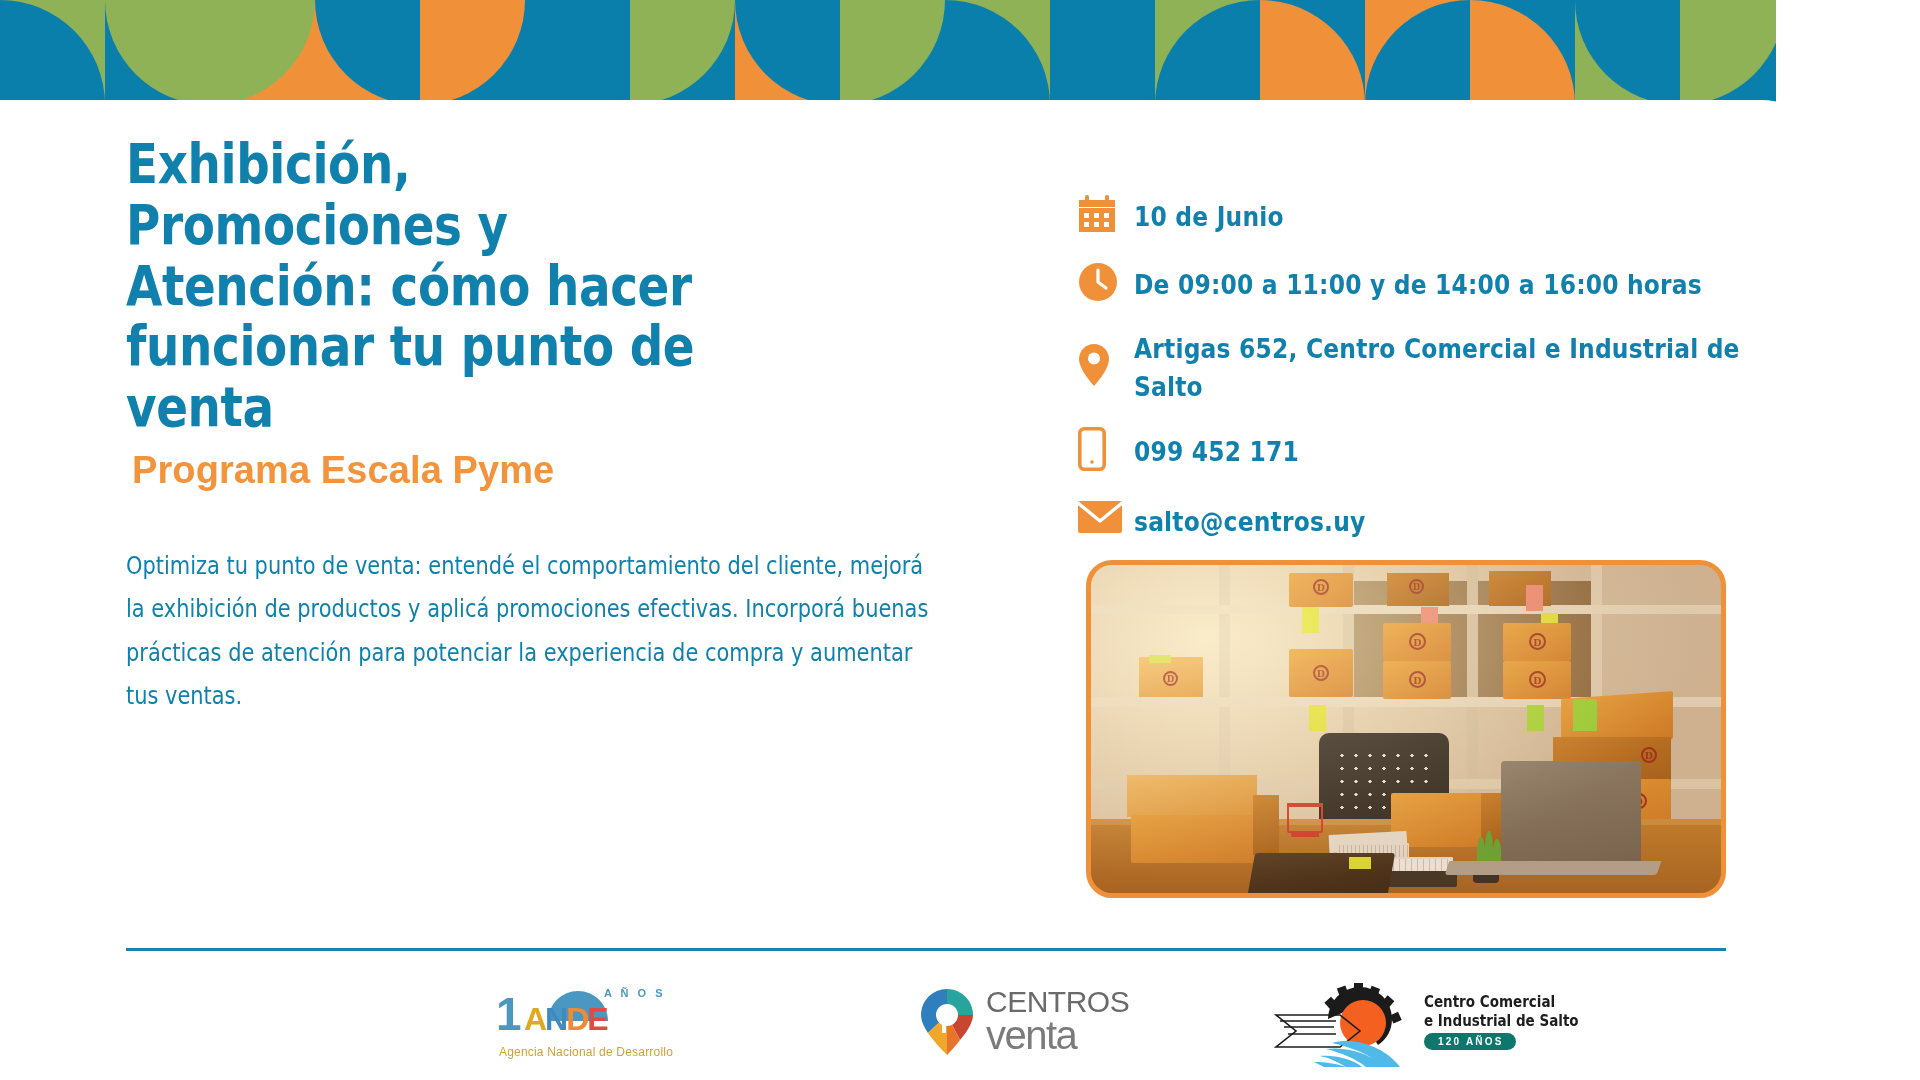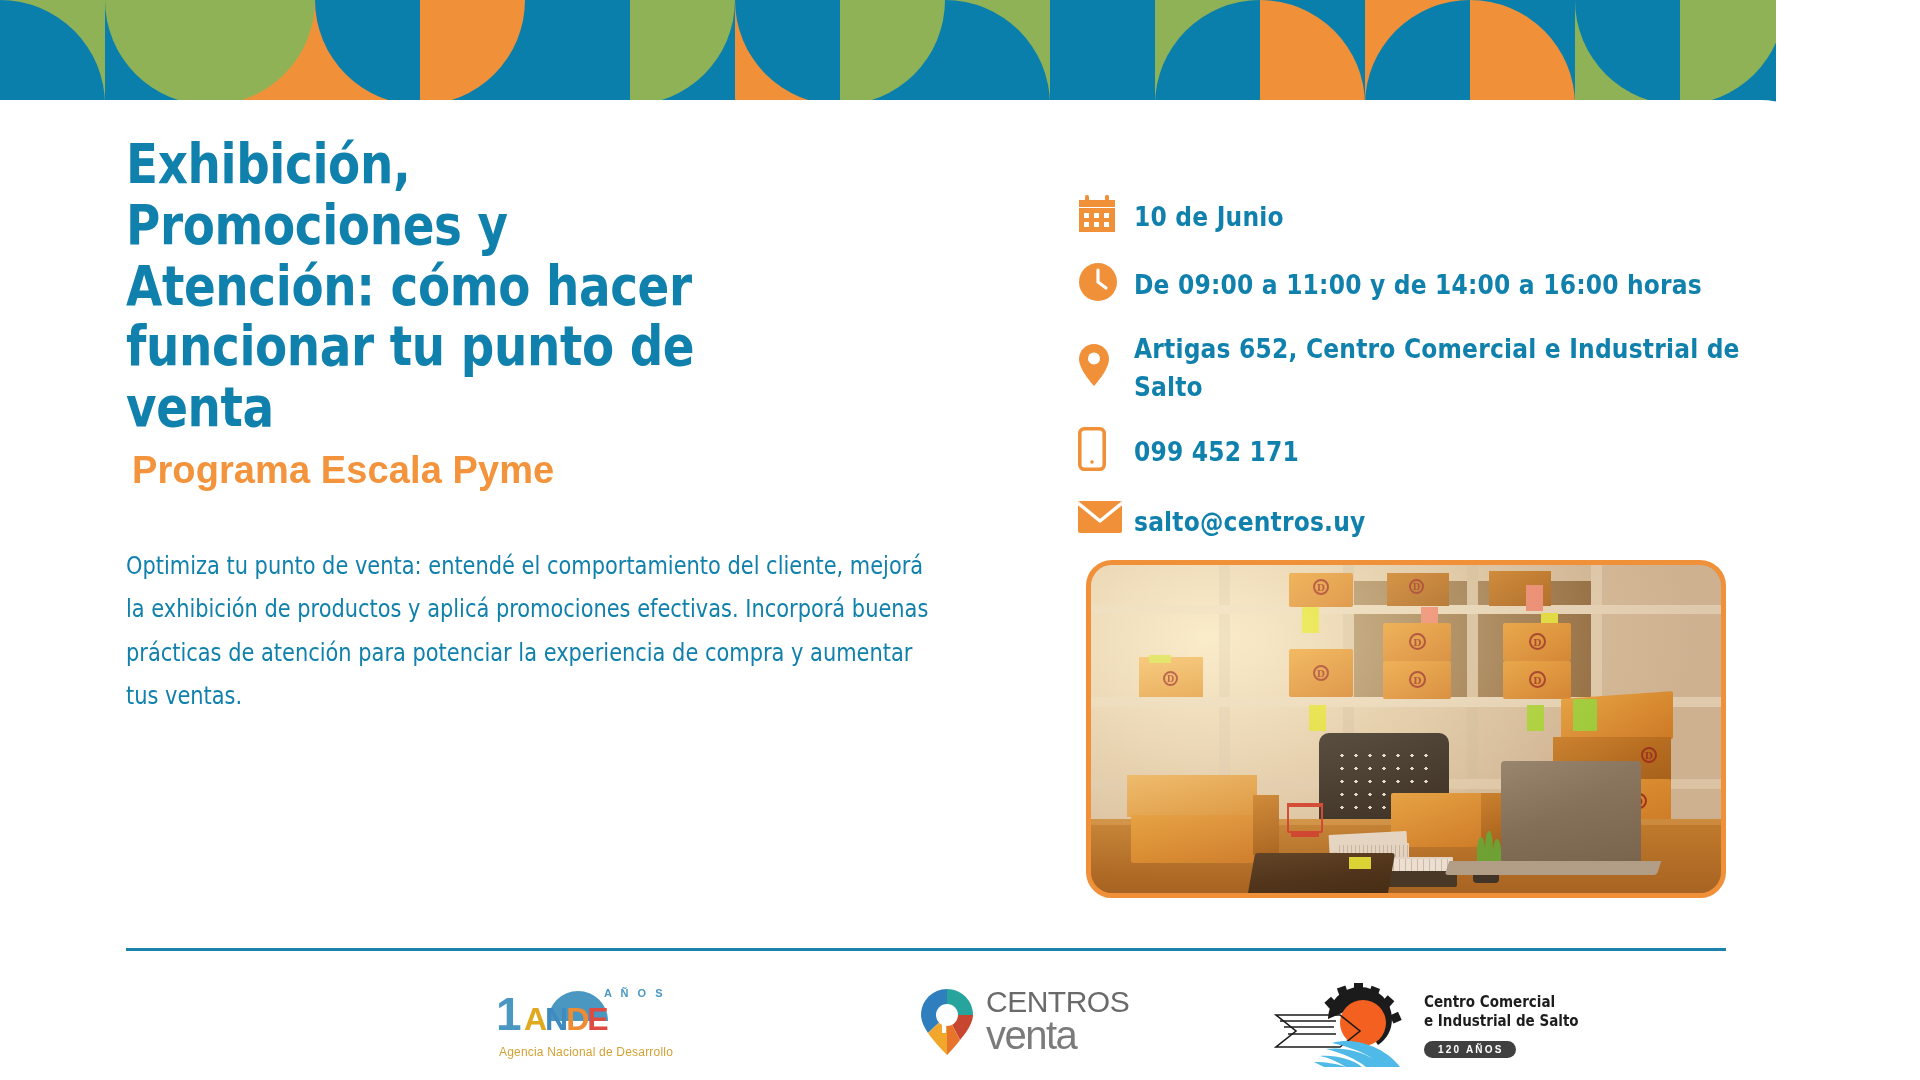--- a/index.html
+++ b/index.html
@@ -222,23 +222,23 @@
 
   
   .ccis-wrap { position:absolute; left:200px; top:4px; width:360px; height:88px; }
   .ccis-emblem { position:absolute; left:0; top:0; width:150px; height:88px; }
   .ccis-text { position:absolute; left:158px; top:14px; width:200px; }
   .ccis-l1, .ccis-l2 {
     font-family:"DejaVu Sans Condensed","Liberation Sans Narrow","Liberation Sans", sans-serif;
     font-weight:bold; font-size:15px; color:#1d1d1d; line-height:1.28;
   }
   .ccis-badge {
-    margin-top:10px;
+    margin-top:2px;
     display:inline-block;
-    background:#404040; color:#ffffff;
+    background:#0f766e; color:#ffffff;
     font-family:"Liberation Sans", sans-serif;
     font-size:10px; font-weight:bold; letter-spacing:2.2px;
     padding:3px 12px 3px 14px; border-radius:10px;
   }
 </style>
 </head>
 <body>
 
 <div id="flyer">
 

